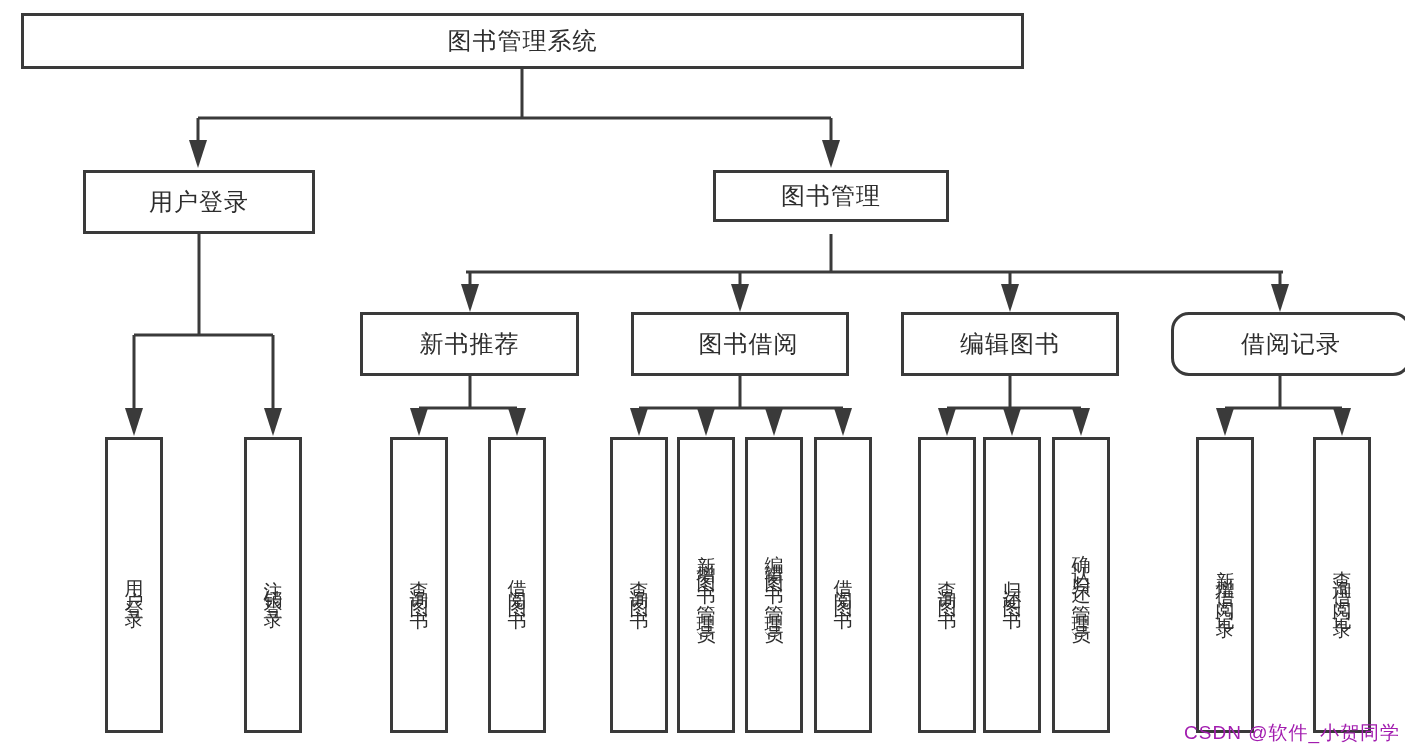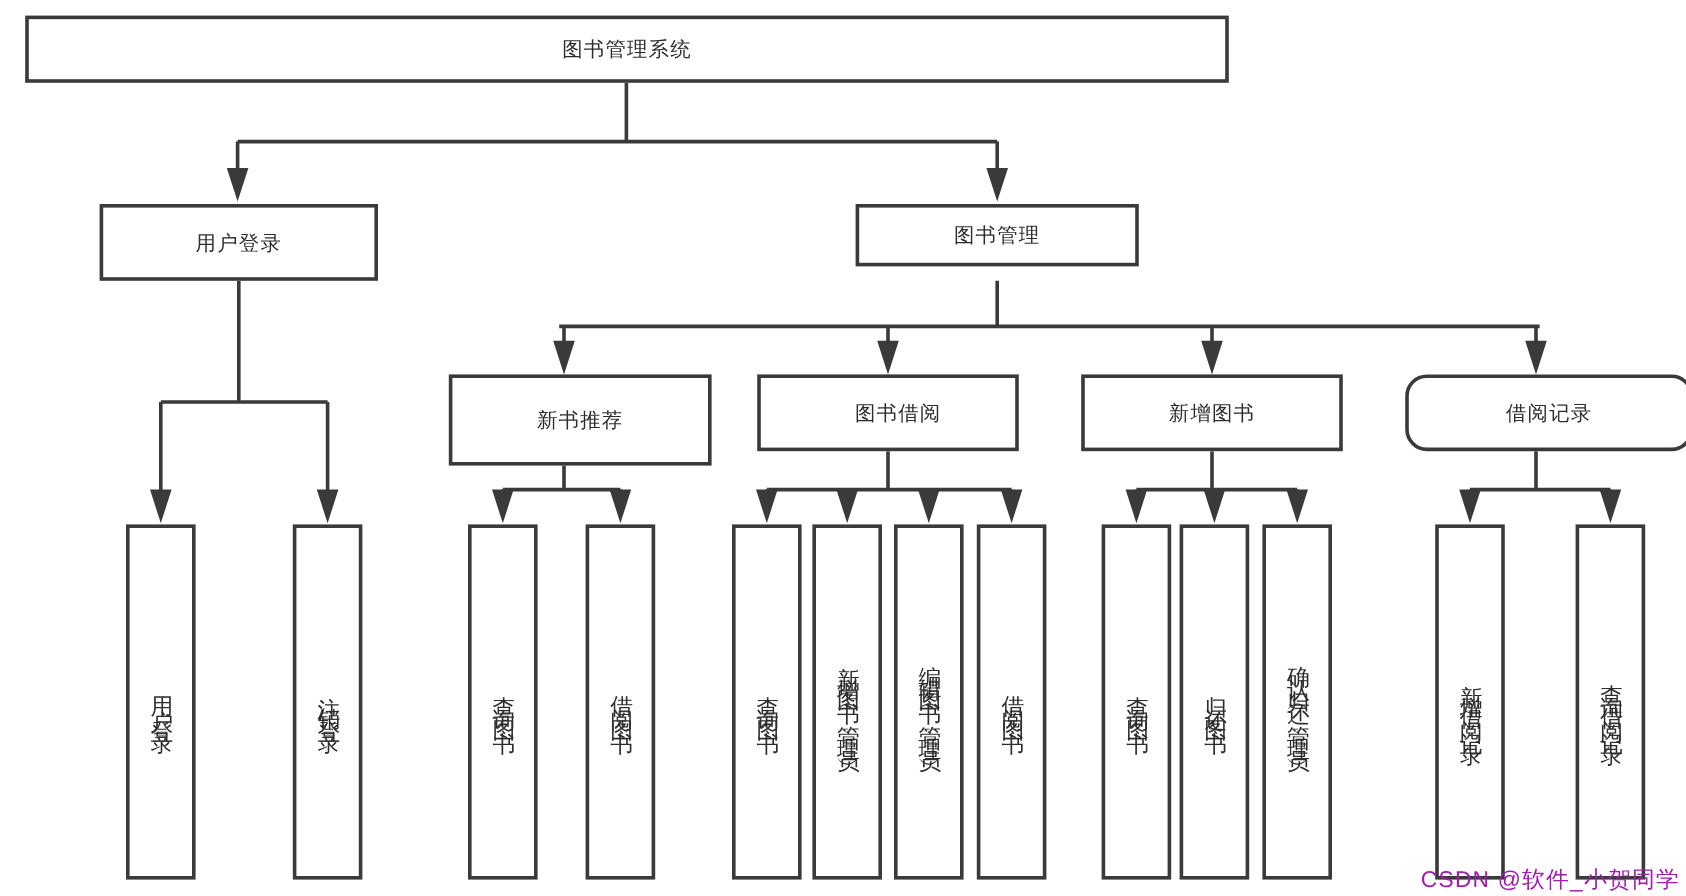--- a/index.html
+++ b/index.html
@@ -16,21 +16,21 @@
   .box {
     position: absolute;
     box-sizing: border-box;
     background: #ffffff;
     border: 3px solid #3a3a3a;
     display: flex;
     align-items: center;
     justify-content: center;
     text-align: center;
   }
-  .hlabel { font-size: 17px; letter-spacing: 1px; }
+  .hlabel { font-size: 24px; letter-spacing: 1px; }
   .leaf { width: 58px; top: 437px; height: 296px; }
   .vtext {
     writing-mode: vertical-rl;
     text-orientation: mixed;
     font-size: 19px;
     letter-spacing: 10px;
     white-space: nowrap;
   }
   .watermark {
     position: absolute;
@@ -77,23 +77,23 @@
       <polygon points="1216,408 1234,408 1225,436"></polygon>
       <polygon points="1333,408 1351,408 1342,436"></polygon>
     </g>
   </svg>
 
   <div class="box hlabel" style="left:21px; top:13px; width:1003px; height:56px;">图书管理系统</div>
 
   <div class="box hlabel" style="left:83px; top:170px; width:232px; height:64px;">用户登录</div>
   <div class="box hlabel" style="left:713px; top:170px; width:236px; height:52px;">图书管理</div>
 
-  <div class="box hlabel" style="left:360px; top:312px; width:219px; height:76px;margin-left:14px;">新书推荐</div>
+  <div class="box hlabel" style="left:360px; top:312px; width:219px; height:64px;">新书推荐</div>
   <div class="box hlabel" style="left:631px; top:312px; width:218px; height:64px;padding-left:17px;">图书借阅</div>
-  <div class="box hlabel" style="left:901px; top:312px; width:218px; height:64px;">新增图书</div>
+  <div class="box hlabel" style="left:901px; top:312px; width:218px; height:64px;">编辑图书</div>
   <div class="box hlabel" style="left:1171px; top:312px; width:240px; height:64px;border-radius:18px;">借阅记录</div>
 
   <div class="box leaf" style="left:105px;">
     <span class="vtext">用户登录</span>
   </div>
   <div class="box leaf" style="left:244px;">
     <span class="vtext">注销登录</span>
   </div>
 
   <div class="box leaf" style="left:390px;">

